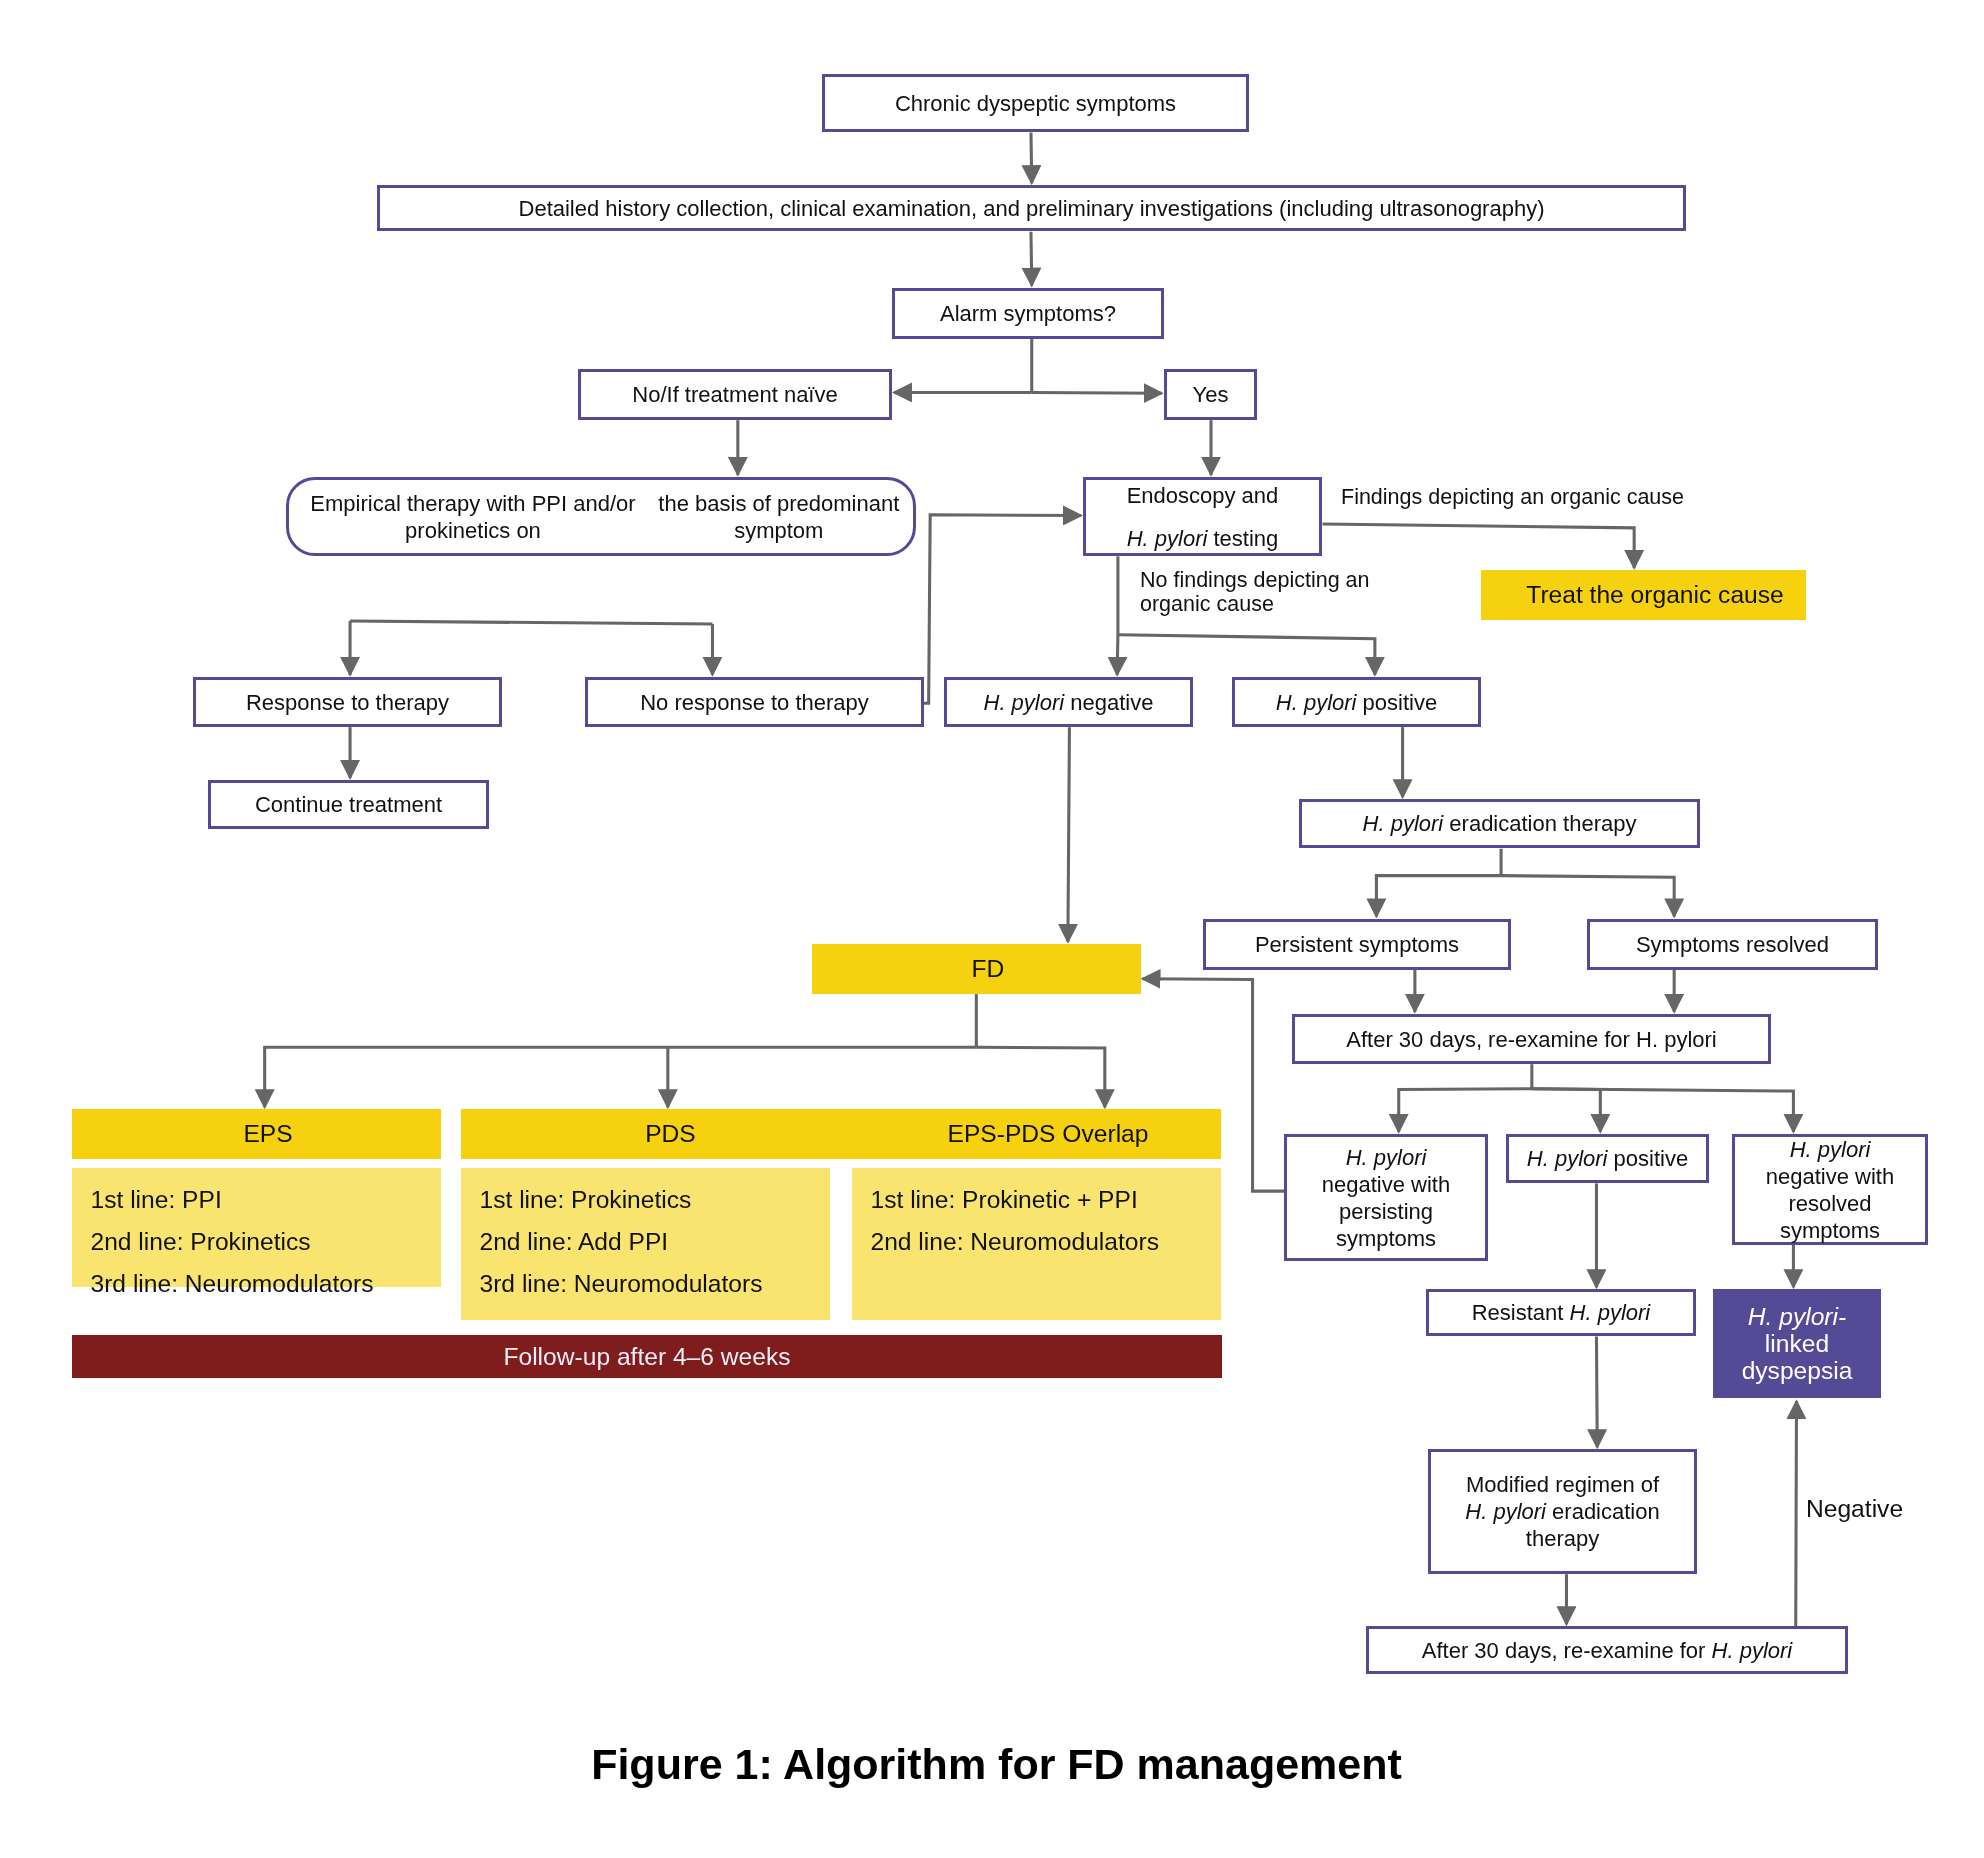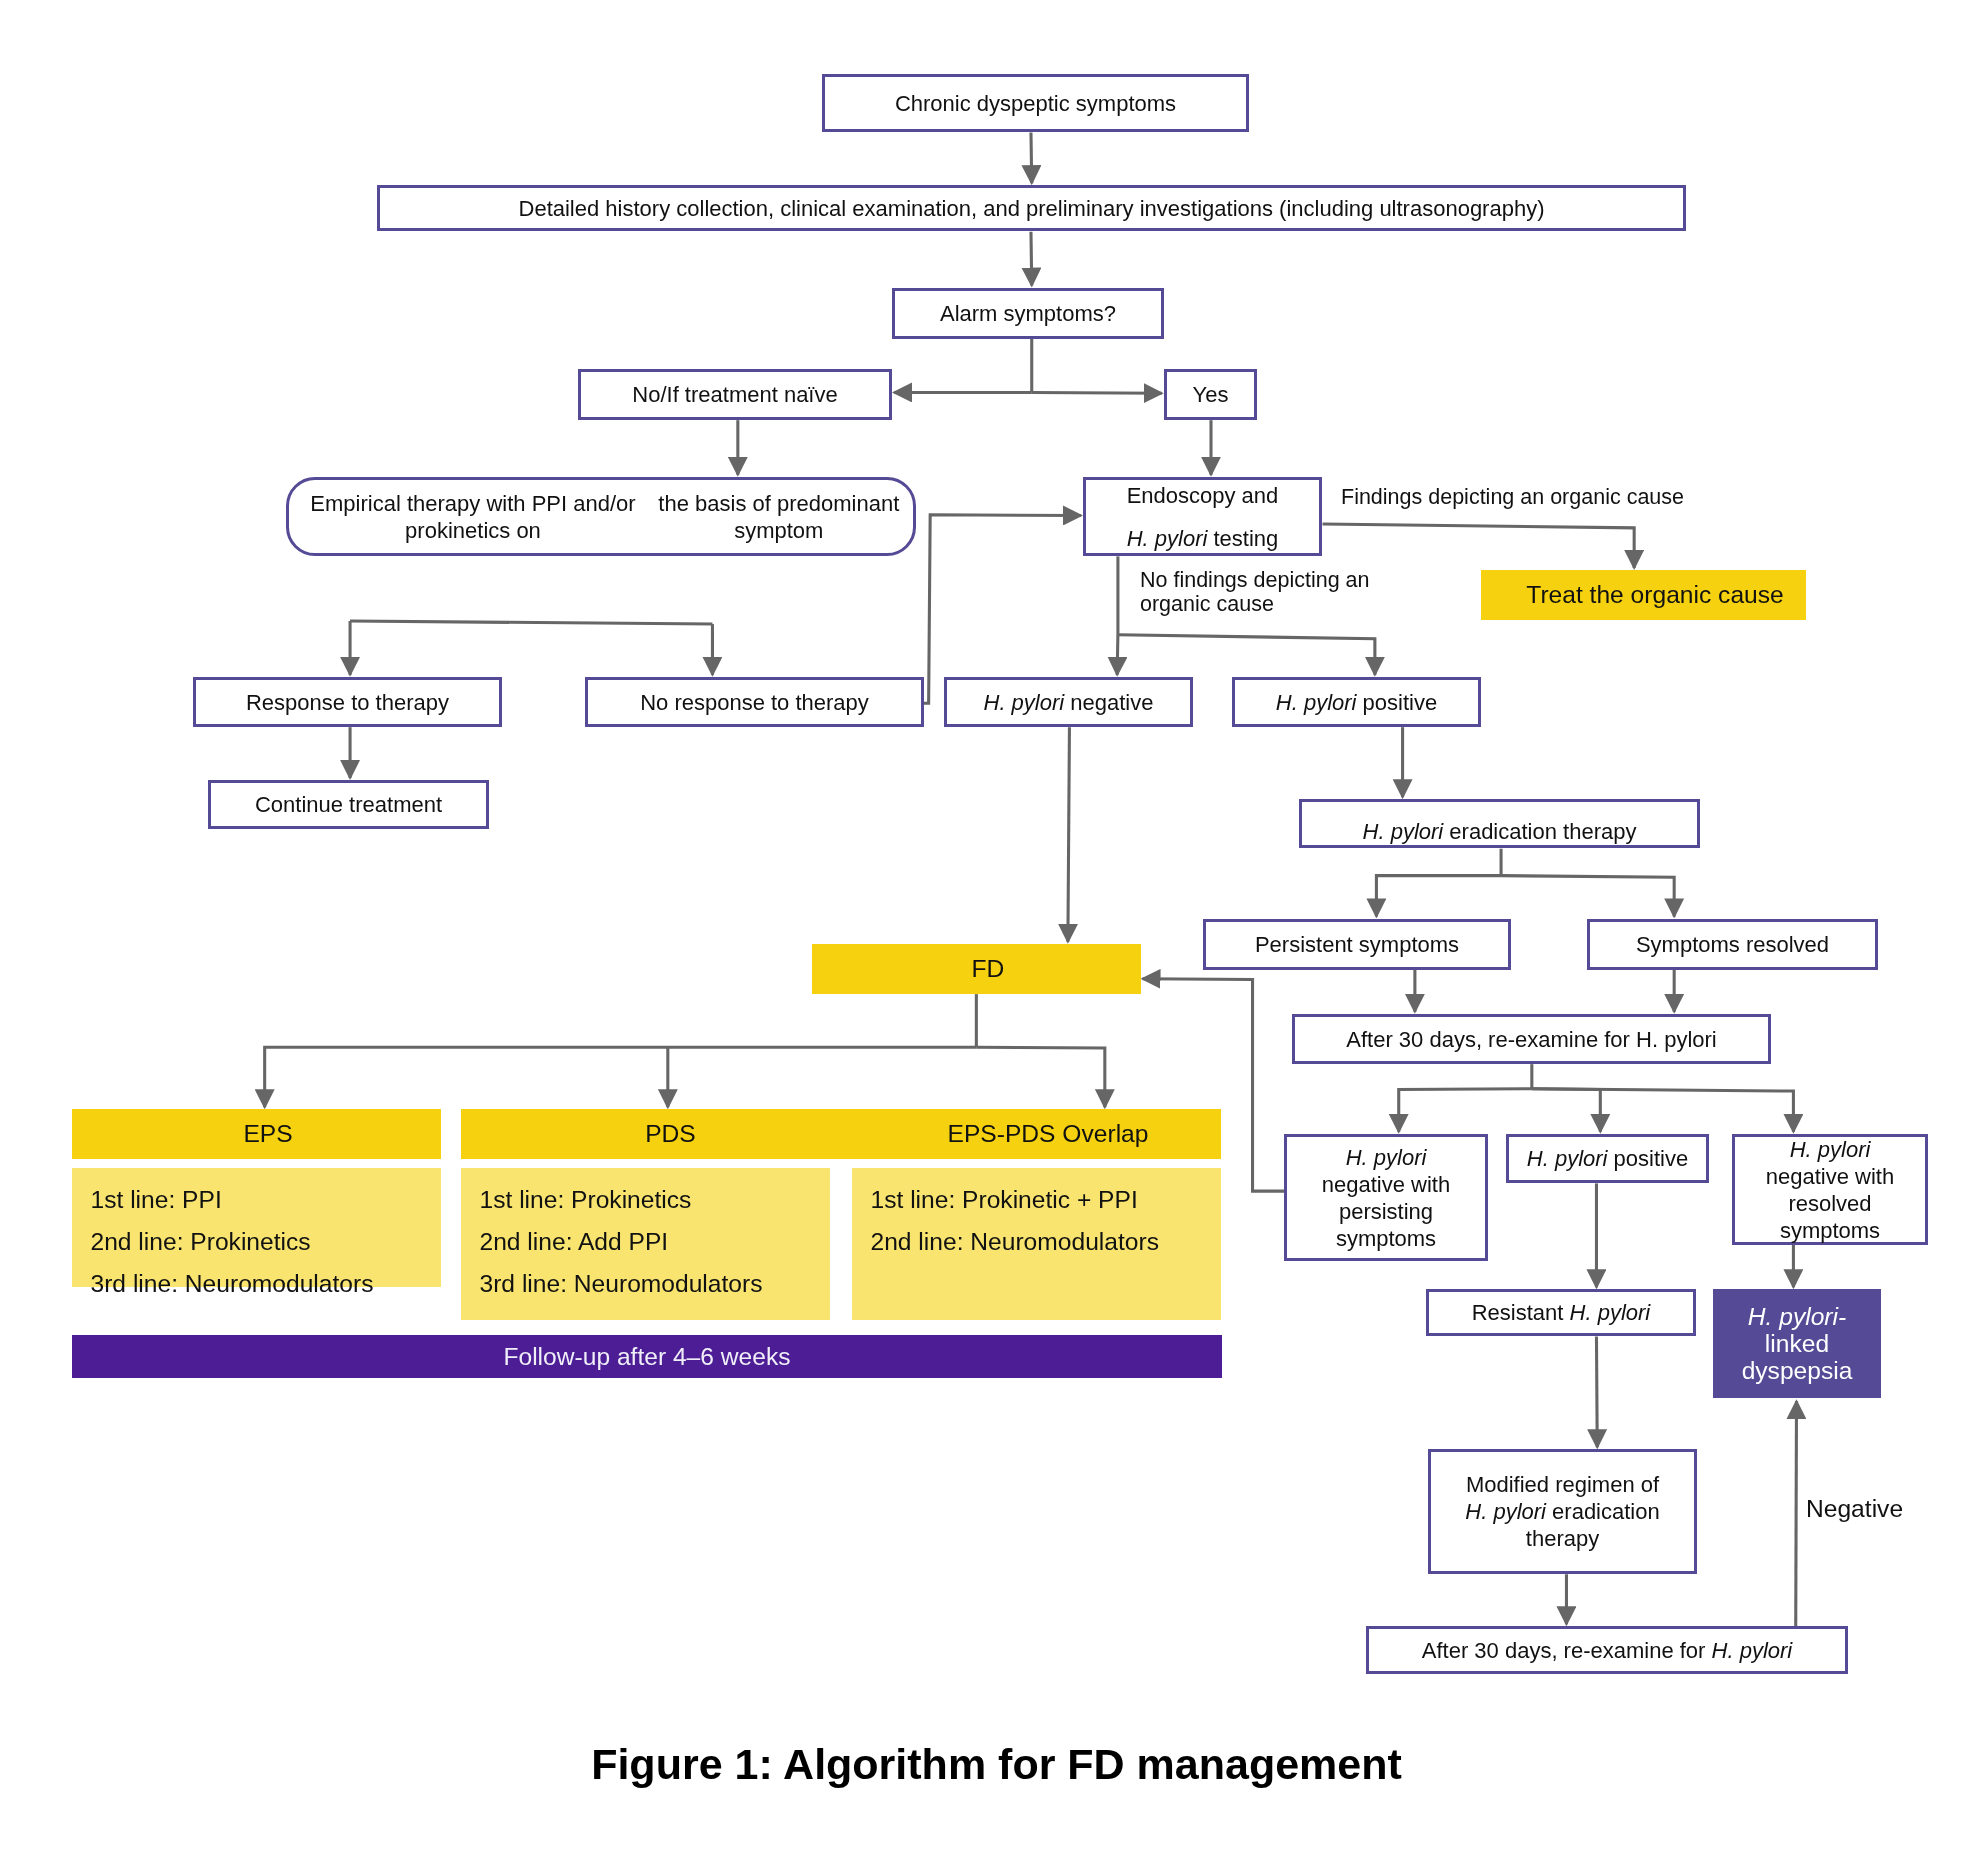--- a/index.html
+++ b/index.html
@@ -2,21 +2,21 @@
 <html style="font-size:12.3px"><head>
 <meta charset="utf-8">
 <style>
   html, body { margin:0; padding:0; background:#ffffff; }
   body { width:1985px; height:1859px; position:relative; overflow:hidden; font-family:"Liberation Sans", sans-serif; color:#111; }
   svg.wires { position:absolute; left:0; top:0; width:1985px; height:1859px; }
   .box { position:absolute; box-sizing:border-box; border:3.8px solid #544a95; background:#fff; display:flex; align-items:center; justify-content:center; text-align:center; font-size:22px; line-height:27px; color:#111; padding:0 6.2px; }
   .ybox { position:absolute; box-sizing:border-box; background:#f5d10f; display:flex; align-items:center; justify-content:center; text-align:center; font-size:24.6px; color:#111;padding-left:23px; }
   .ybody { position:absolute; box-sizing:border-box; background:#f8e46f; padding:10.8px 18.5px; font-size:24.6px; color:#111; }
   .ybody div { height:42px; line-height:42px; }
-  .pbar { position:absolute; box-sizing:border-box; background:#4c1d95; color:#f0eef8; display:flex; align-items:center; justify-content:center; font-size:24.6px; }
+  .pbar { position:absolute; box-sizing:border-box; background:#7f1d1d; color:#f0eef8; display:flex; align-items:center; justify-content:center; font-size:24.6px; }
   .pbox { position:absolute; box-sizing:border-box; background:#544a95; color:#fff; display:flex; align-items:center; justify-content:center; text-align:center; font-size:24.6px; line-height:27px; }
   .lbl { position:absolute; font-size:21.5px; line-height:24px; color:#111; }
   i { font-style:italic; }
   .caption { position:absolute; left:0; width:1993px; top:1740px; text-align:center; font-size:43px; font-weight:bold; color:#000; }
 </style>
 </head>
 <body>
 
 <svg class="wires" viewBox="0 0 2580 2416">
   <defs>
@@ -108,21 +108,21 @@
 </div>
 <div class="box" style="left:944px;top:677px;width:249px;height:50px;">
   <span><i>H. pylori</i><span> negative</span></span>
 </div>
 <div class="box" style="left:1232px;top:677px;width:249px;height:50px;">
   <span><i>H. pylori</i><span> positive</span></span>
 </div>
 <div class="box" style="left:208px;top:780px;width:281px;height:49px;">
   <span>Continue treatment</span>
 </div>
-<div class="box" style="left:1299px;top:799px;width:401px;height:49px;align-items:flex-end;">
+<div class="box" style="left:1299px;top:799px;width:401px;height:49px;">
   <span><i>H. pylori</i><span> eradication therapy</span></span>
 </div>
 
 <div class="ybox" style="left:812px;top:944px;width:329px;height:50px;">
   <span>FD</span>
 </div>
 <div class="box" style="left:1203px;top:919px;width:308px;height:51px;">
   <span>Persistent symptoms</span>
 </div>
 <div class="box" style="left:1587px;top:919px;width:291px;height:51px;">

